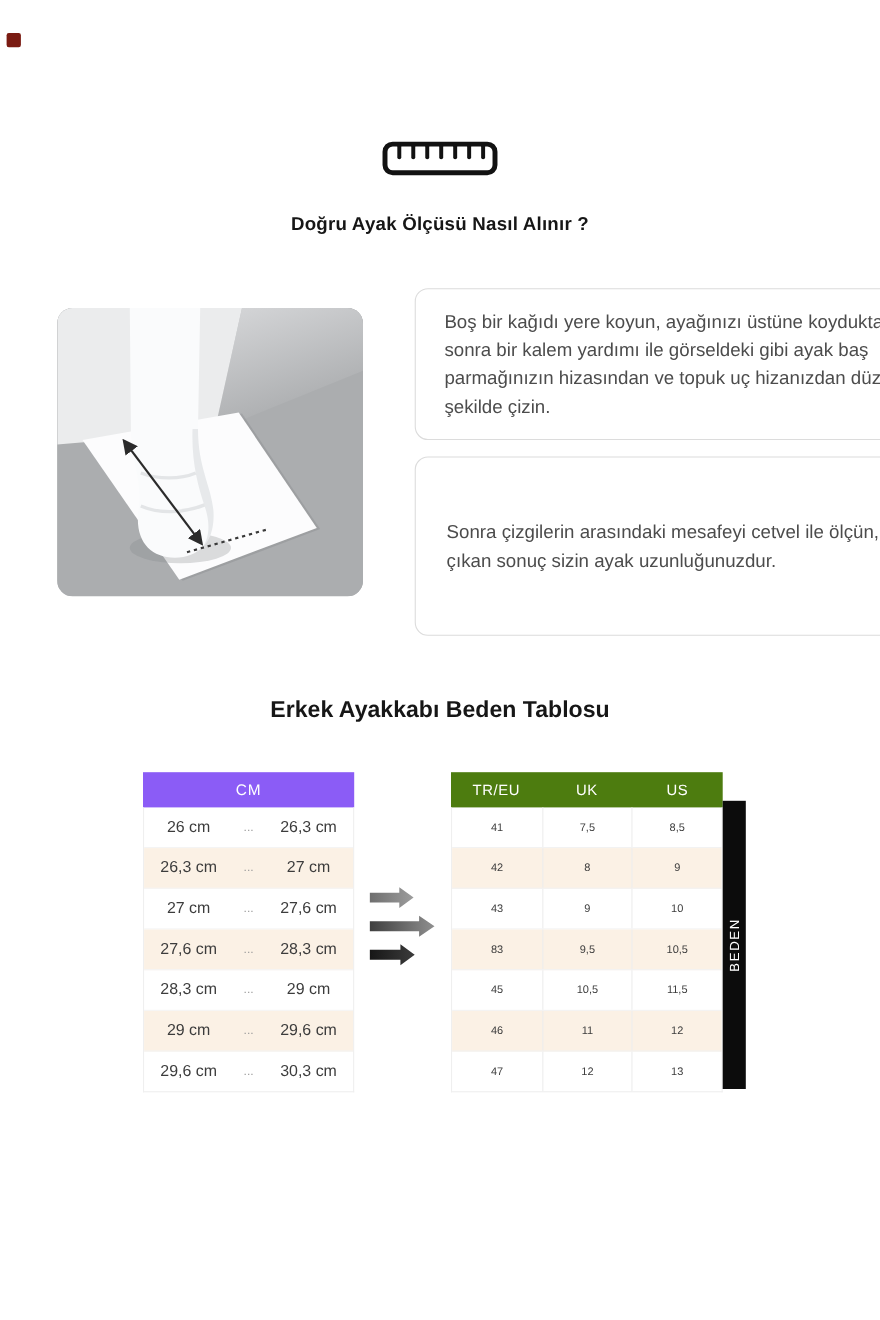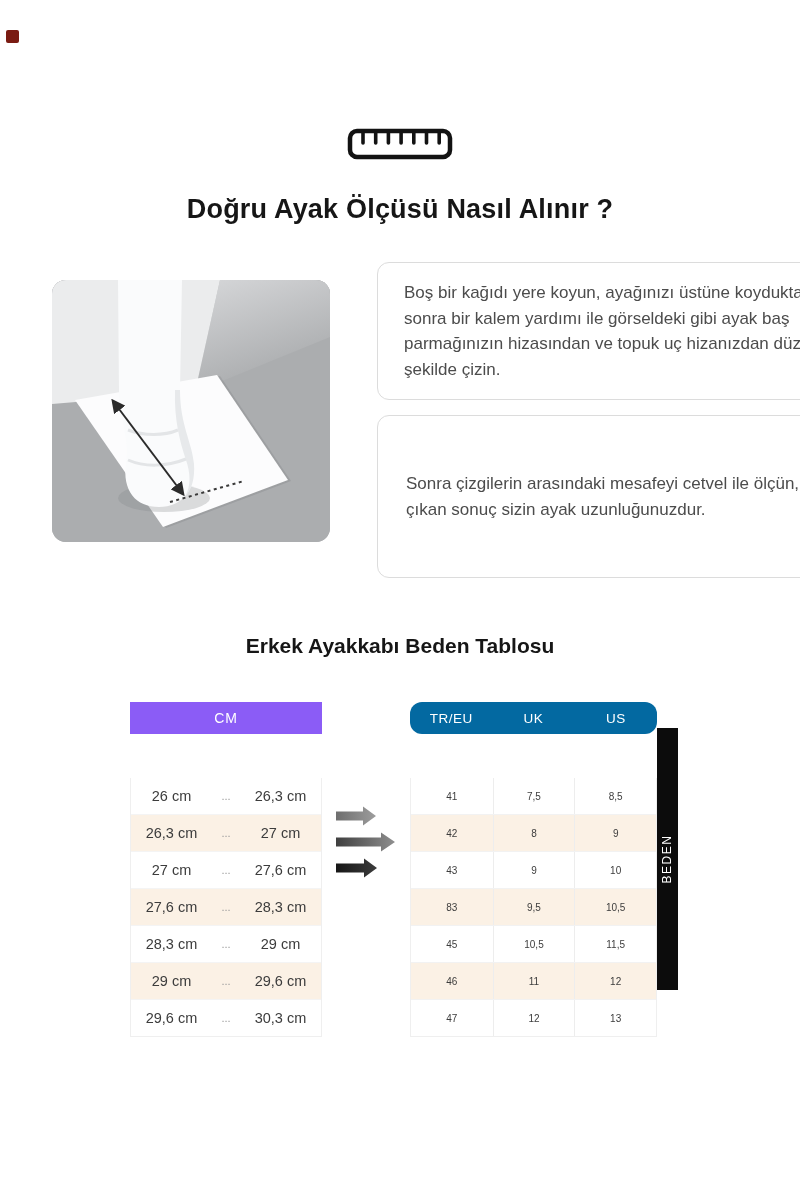--- a/index.html
+++ b/index.html
@@ -6,51 +6,51 @@
   body{
     width:800px;height:1200px;position:relative;background:#ffffff;
     font-family:"Liberation Sans","DejaVu Sans",sans-serif;
     -webkit-font-smoothing:antialiased;overflow:hidden;
   }
   .corner-mark{position:absolute;left:6px;top:30px;width:13px;height:13px;
     background:#7a1b12;border-radius:2px;}
   .ruler-wrap{position:absolute;top:128px;left:0;width:100%;
     display:flex;justify-content:center;}
   .page-title{position:absolute;top:194px;left:0;width:100%;text-align:center;
-    font-size:27px;font-weight:700;color:#161616;letter-spacing:.2px;}
+    font-size:17px;font-weight:700;color:#161616;letter-spacing:.2px;}
   .photo-box{position:absolute;left:52px;top:280px;width:278px;height:262px;
     border-radius:14px;overflow:hidden;background:#adafb1;}
   .step-box{position:absolute;left:377px;width:474px;box-sizing:border-box;
     border:1.5px solid #dcdcdc;border-radius:12px;display:flex;align-items:center;
     padding:0 26px;}
   .step-box-1{top:262px;height:138px;}
   .step-box-2{top:415px;height:163px;padding-left:28px;}
   .step-text{font-size:17px;line-height:1.5;color:#4c4c4c;}
   .section-title{position:absolute;top:634px;left:0;width:100%;text-align:center;
     font-size:21px;font-weight:700;color:#161616;}
   
   .cm-table{position:absolute;left:130px;top:702px;width:192px;}
   .table-header{height:32px;background:#8b5cf6;color:#ffffff;display:flex;
     align-items:center;justify-content:center;font-size:14px;font-weight:500;
     letter-spacing:.8px;}
-  .cm-body,.size-body{border:1px solid #efefef;border-top:none;margin-top:44px;}
+  .cm-body,.size-body{border:1px solid #efefef;border-top:none;}
   .cm-row{height:36px;display:grid;grid-template-columns:1fr 28px 1fr;
     align-items:center;font-size:14.5px;color:#3c3c3c;font-weight:500;
     border-bottom:1px solid #f4f4f4;}
   .cm-row:last-child{border-bottom:none;}
   .row-alt{background:#fbf1e5;}
   .cm-cell{text-align:center;}
   .cm-sep{text-align:center;font-size:11px;color:#9a9a9a;}
   
   .arrow-group{position:absolute;left:336px;top:806px;}
   
   .size-table{position:absolute;left:410px;top:702px;width:247px;}
   .size-header{display:grid;grid-template-columns:1fr 1fr 1fr;height:32px;
-    background:#0369a1;color:#fff;font-size:13.5px;font-weight:500;
-    align-items:center;letter-spacing:.5px;border-radius:12px;}
+    background:#4d7c0f;color:#fff;font-size:13.5px;font-weight:500;
+    align-items:center;letter-spacing:.5px;}
   .size-header span{text-align:center;}
   .size-row{height:36px;display:grid;grid-template-columns:1fr 1fr 1fr;
     align-items:center;font-size:10px;color:#3c3c3c;font-weight:400;
     border-bottom:1px solid #f2f2f2;}
   .size-row:last-child{border-bottom:none;}
   .size-cell{text-align:center;}
   .size-cell + .size-cell{border-left:1px solid #ededed;height:100%;
     display:flex;align-items:center;justify-content:center;}
   .size-cell{height:100%;display:flex;align-items:center;justify-content:center;box-sizing:border-box;}
   .beden-bar{position:absolute;left:657px;top:728px;width:21px;height:262px;

